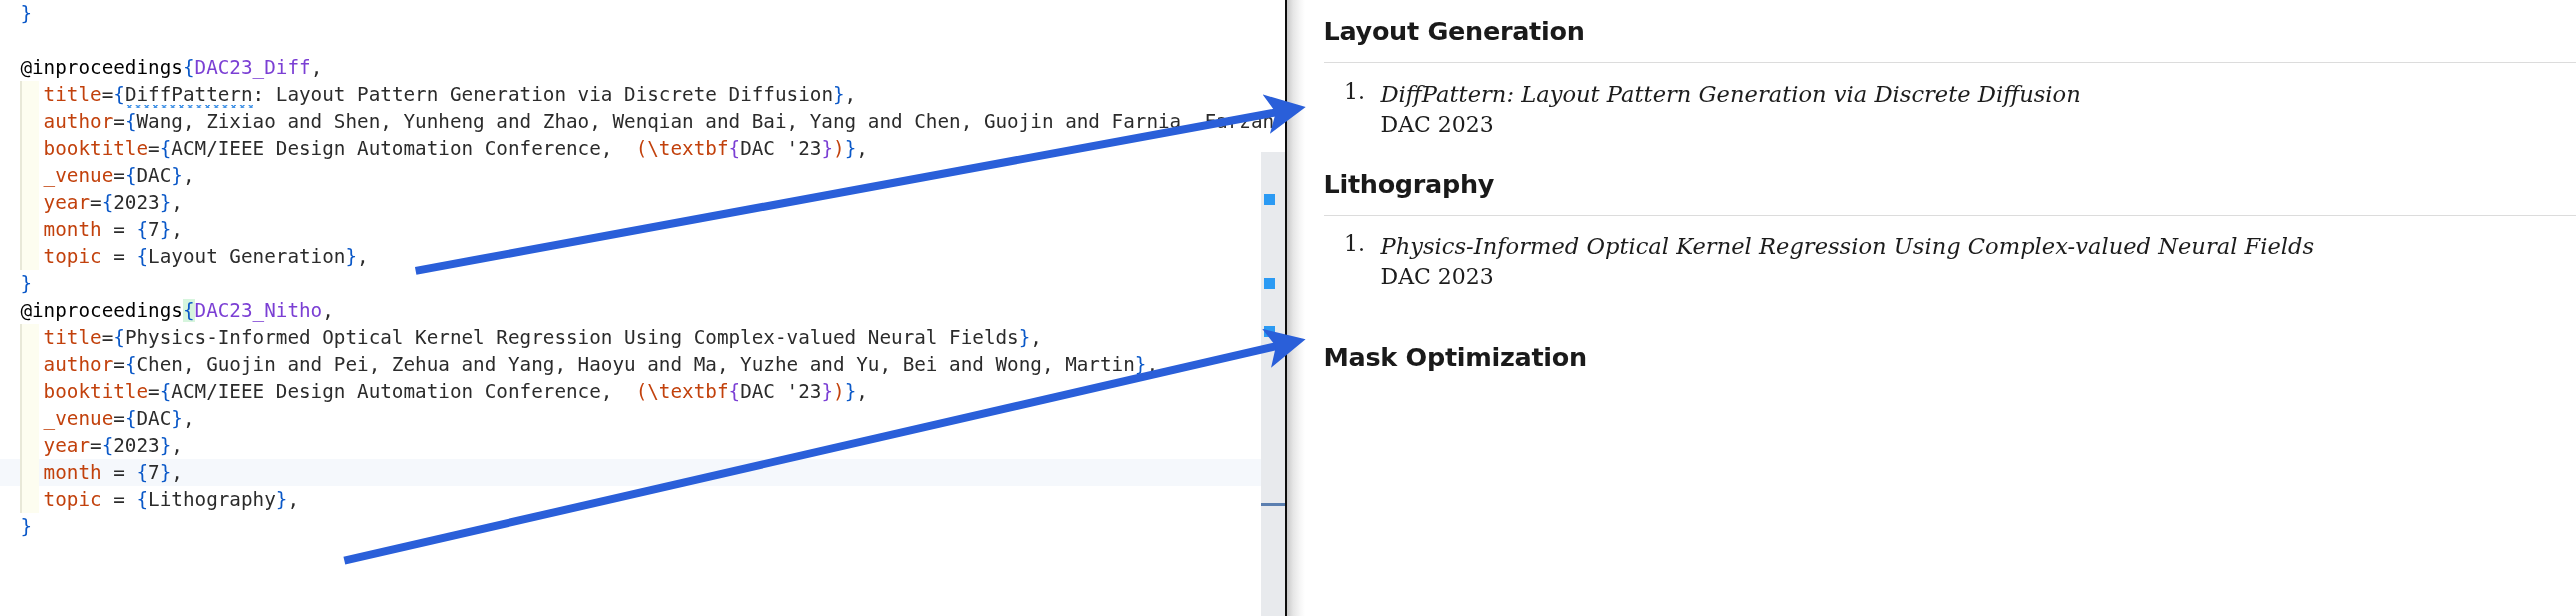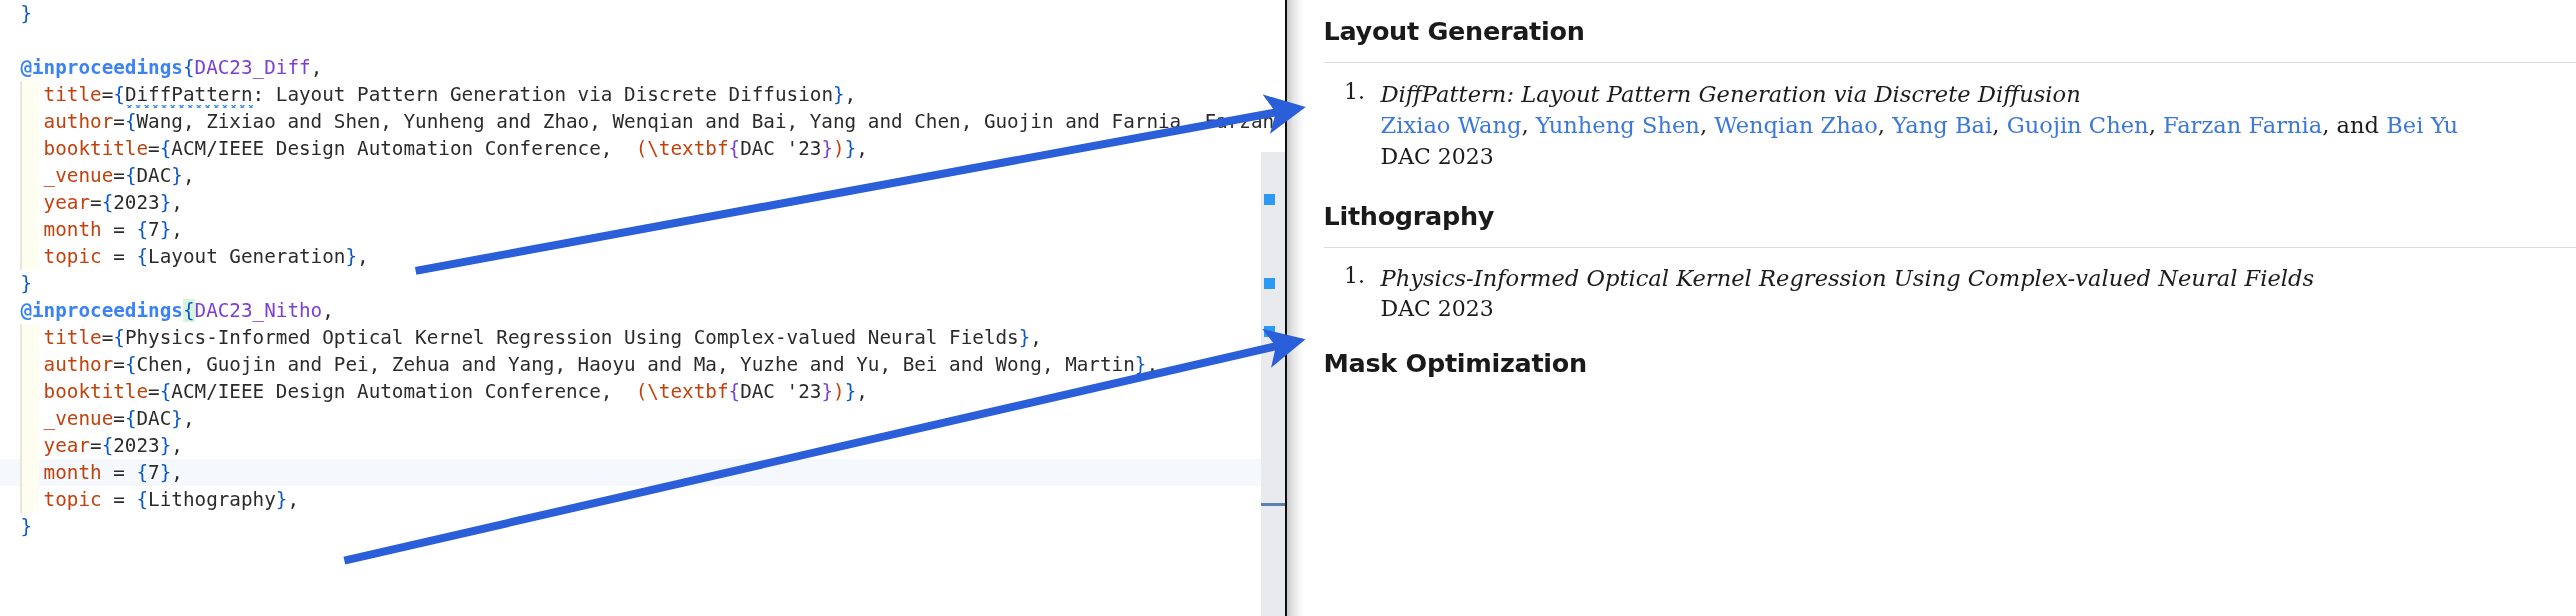--- a/index.html
+++ b/index.html
@@ -53,21 +53,21 @@
   .ln.block::after {
     content: "";
     position: absolute;
     left: 20.4px; top: 0;
     width: 1.5px; height: 27px;
     background: #e8e8d8;
   }
   .ln.selected {
     background: #f5f8fc;
   }
-  .tk-at      { color: #3b82f6; font-weight: bold; }
+  .tk-at      { color: #000000; }
   .tk-brace   { color: #0a58c8; }
   .tk-key     { color: #7b3fd4; margin-top: 28px; }
   .tk-field   { color: #c2410c; }
   .tk-plain   { color: #2b2b2b; }
   .tk-cmd     { color: #c2410c; }
   .tk-tbrace  { color: #7b3fd4; }
   .cursor-hl  { background: #d6f5dd; }
 
   .squiggle {
     position: relative;
@@ -223,40 +223,37 @@
   <div id="splitter"></div>
 
   <div id="preview">
 
     <div class="sec" style="margin-top:16px;">
       <h2 class="sec-title">Layout Generation</h2>
       <div class="sec-rule"></div>
       <ol class="pub-list">
         <li style="margin-top:16px;">
           <div class="pub-title">DiffPattern: Layout Pattern Generation via Discrete Diffusion</div>
-          <div class="pub-authors">
-            <a href="#">Zixiao Wang</a><span>, </span><a href="#">Yunheng Shen</a><span>, </span><a href="#">Wenqian Zhao</a><span>, </span><a href="#">Yang Bai</a><span>, </span><a href="#">Guojin Chen</a><span>, </span><a href="#">Farzan Farnia</a><span>, </span><span>and</span><span>&nbsp;</span><a href="#">Bei Yu</a>
-          </div>
           <div class="pub-venue">DAC 2023</div>
         </li>
       </ol>
     </div>
 
     <div class="sec" style="margin-top:29px;">
       <h2 class="sec-title">Lithography</h2>
       <div class="sec-rule"></div>
       <ol class="pub-list">
         <li style="margin-top:16px;">
           <div class="pub-title">Physics-Informed Optical Kernel Regression Using Complex-valued Neural Fields</div>
           <div class="pub-venue">DAC 2023</div>
         </li>
       </ol>
     </div>
 
-    <div class="sec" style="margin-top:24px;">
+    <div class="sec" style="margin-top:50px;">
       <h2 class="sec-title">Mask Optimization</h2>
     </div>
   </div>
 
   <svg id="arrows" viewBox="0 0 3536 846" width="2576" height="616">
     <defs>
       <marker id="ah" markerWidth="5" markerHeight="5" refX="3.4" refY="2.5" orient="auto" markerUnits="strokeWidth">
         <path d="M0,0 L5,2.5 L0,5 L1.2,2.5 Z" fill="#2a5fd9"></path>
       </marker>
     </defs>

